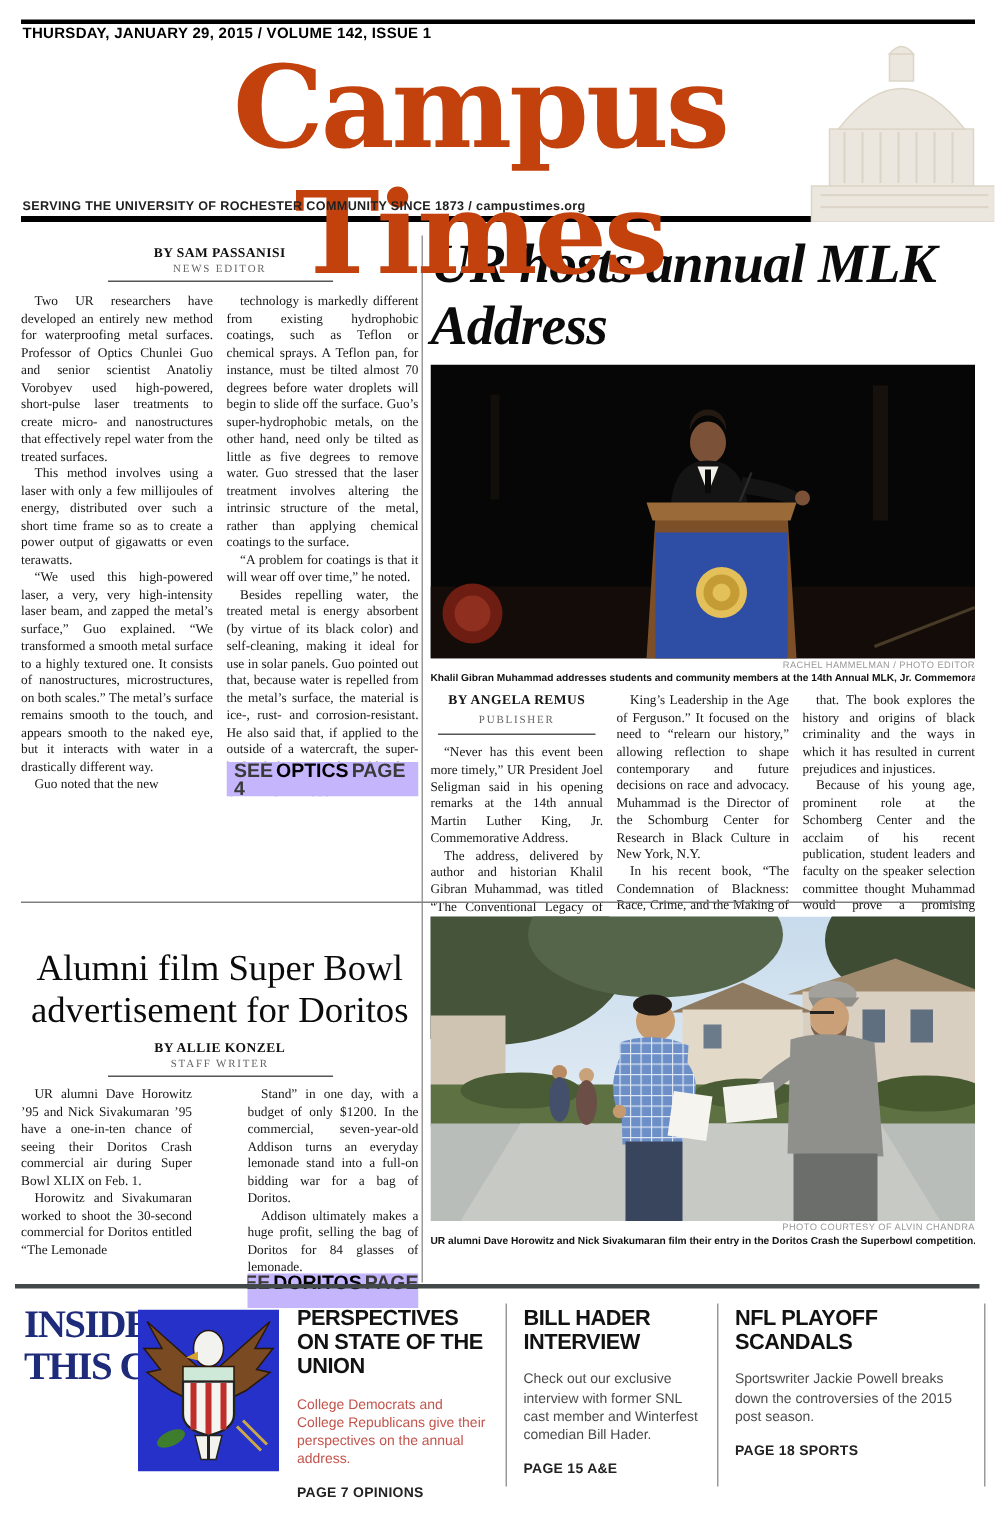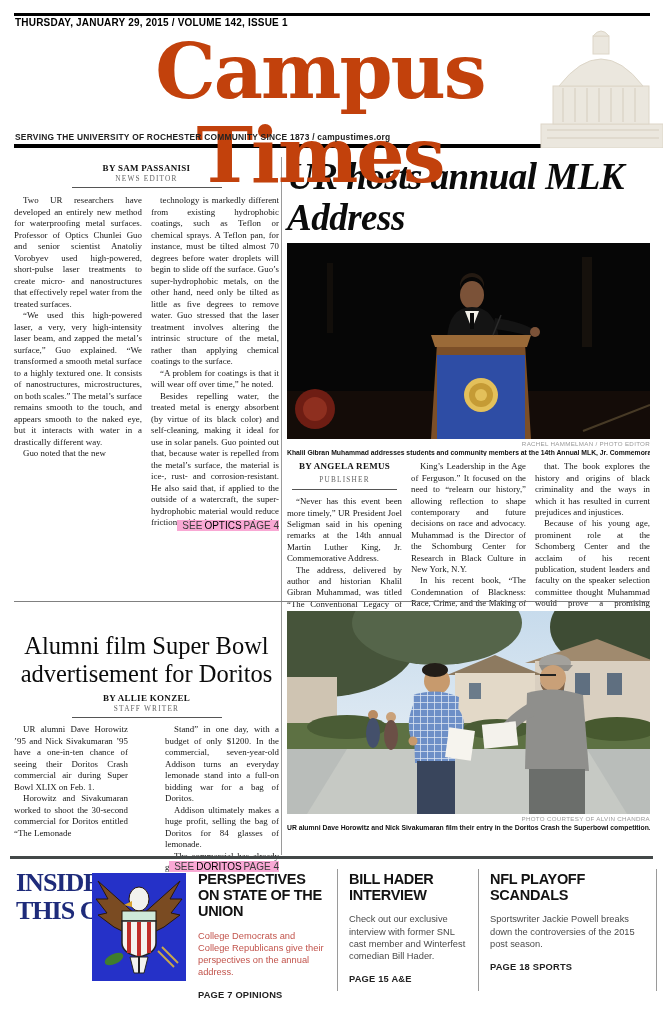--- a/index.html
+++ b/index.html
@@ -22,22 +22,22 @@
   
   .headline{font-family:"Liberation Serif",serif;color:#0b0b0b;}
   .byline-wrap{text-align:center;}
   .byline{font-weight:bold;font-size:9px;letter-spacing:.3px;}
   .byrole{font-size:7.3px;color:#666;letter-spacing:1.2px;margin-top:1px;}
   .byrule{height:1px;background:#555;margin:4px auto 0;}
   .cols{display:flex;gap:9px;overflow:hidden;}
   .col{flex:1;position:relative;text-align:justify;overflow:hidden;
     font-size:8.9px;line-height:11.5px;color:#161616;}
   .col p{margin:0;text-indent:9px;}
-  .jump{position:absolute;bottom:0;right:0;background:#f9a8d4;padding-left:5px;
-    font-family:"Liberation Sans",sans-serif;font-size:10px;font-weight:normal;}
+  .jump{position:absolute;bottom:0;right:0;background:#c4b5fd;padding-left:5px;
+    font-family:"Liberation Sans",sans-serif;font-size:13px;font-weight:bold;}
   .jump .see,.jump .pg{color:#3a3a3a;}
   .jump .nm{color:#000;margin:0 2px;}
   .photo-credit{text-align:right;font-family:"Liberation Sans",sans-serif;
     font-size:6.2px;color:#999;letter-spacing:.3px;margin-top:1px;
     text-transform:uppercase;}
   .photo-caption{font-family:"Liberation Sans",sans-serif;font-weight:bold;
     font-size:6.8px;color:#111;margin-top:2px;white-space:nowrap;overflow:hidden;}
   
   .center-vrule{left:281px;top:157px;width:1px;height:698px;background:#9a9a9a;}
   .optics{left:14px;top:157px;width:265px;height:438px;}
@@ -103,20 +103,21 @@
 
 <div class="abs optics">
   <div class="byline-wrap" style="margin-top:6px;">
     <div class="byline">BY SAM PASSANISI</div>
     <div class="byrole">NEWS EDITOR</div>
     <div class="byrule" style="width:150px;"></div>
   </div>
   <div class="cols">
     <div class="col">
         <p>Two UR researchers have developed an entirely new method for waterproofing metal surfaces. Professor of Optics Chunlei Guo and senior scientist Anatoliy Vorobyev used high-powered, short-pulse laser treatments to create micro- and nanostructures that effectively repel water from the treated surfaces.</p>
+        <p>This method involves using a laser with only a few millijoules of energy, distributed over such a short time frame so as to create a power output of gigawatts or even terawatts.</p>
         <p>“We used this high-powered laser, a very, very high-intensity laser beam, and zapped the metal’s surface,” Guo explained. “We transformed a smooth metal surface to a highly textured one. It consists of nanostructures, microstructures, on both scales.” The metal’s surface remains smooth to the touch, and appears smooth to the naked eye, but it interacts with water in a drastically different way.</p>
         <p>Guo noted that the new</p>
       </div>
     <div class="col">
       <span class="jump"><span class="see">SEE</span><span class="nm">OPTICS</span><span class="pg">PAGE 4</span></span>
     <p>technology is markedly different from existing hydrophobic coatings, such as Teflon or chemical sprays. A Teflon pan, for instance, must be tilted almost 70 degrees before water droplets will begin to slide off the surface. Guo’s super-hydrophobic metals, on the other hand, need only be tilted as little as five degrees to remove water. Guo stressed that the laser treatment involves altering the intrinsic structure of the metal, rather than applying chemical coatings to the surface.</p>
         <p>“A problem for coatings is that it will wear off over time,” he noted.</p>
         <p>Besides repelling water, the treated metal is energy absorbent (by virtue of its black color) and self-cleaning, making it ideal for use in solar panels. Guo pointed out that, because water is repelled from the metal’s surface, the material is ice-, rust- and corrosion-resistant. He also said that, if applied to the outside of a watercraft, the super-hydrophobic material would reduce friction with the water and make the vessel incredibly</p>
       </div>
   </div>

